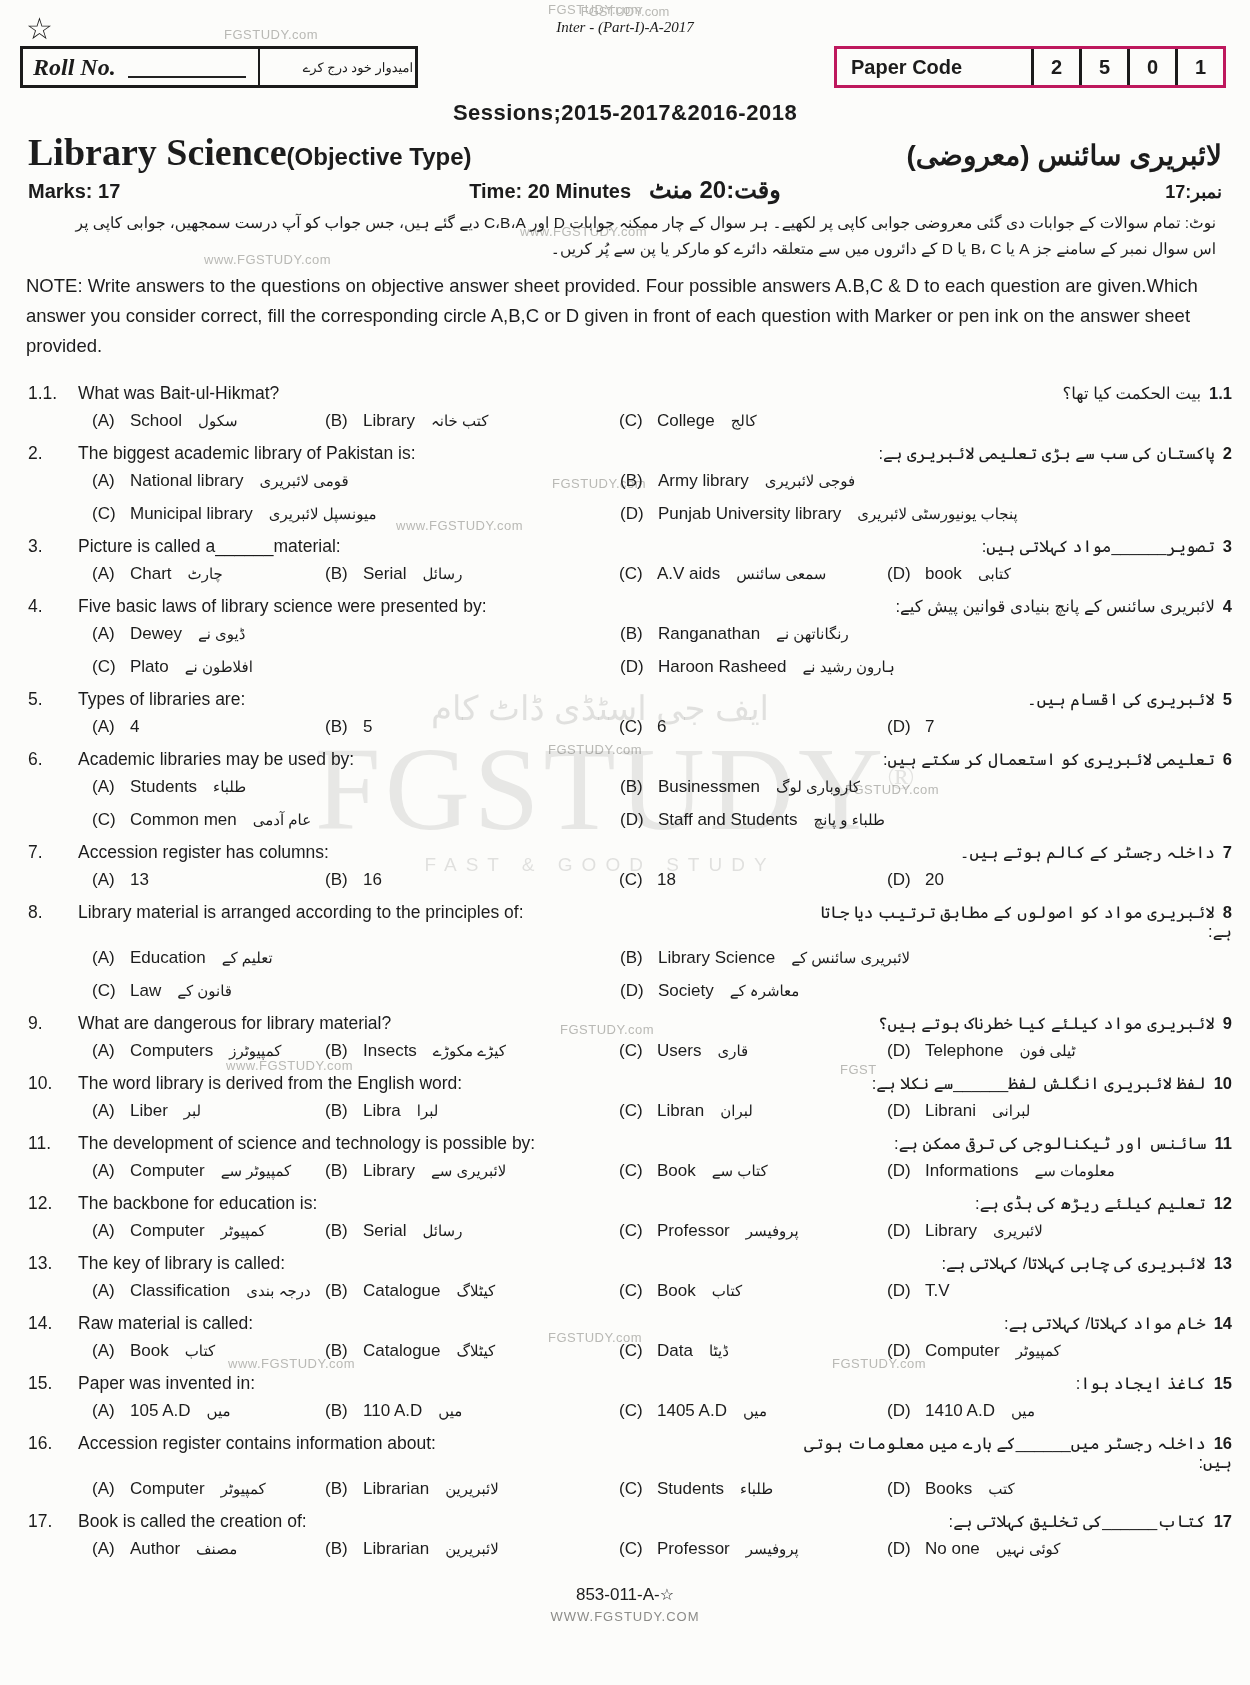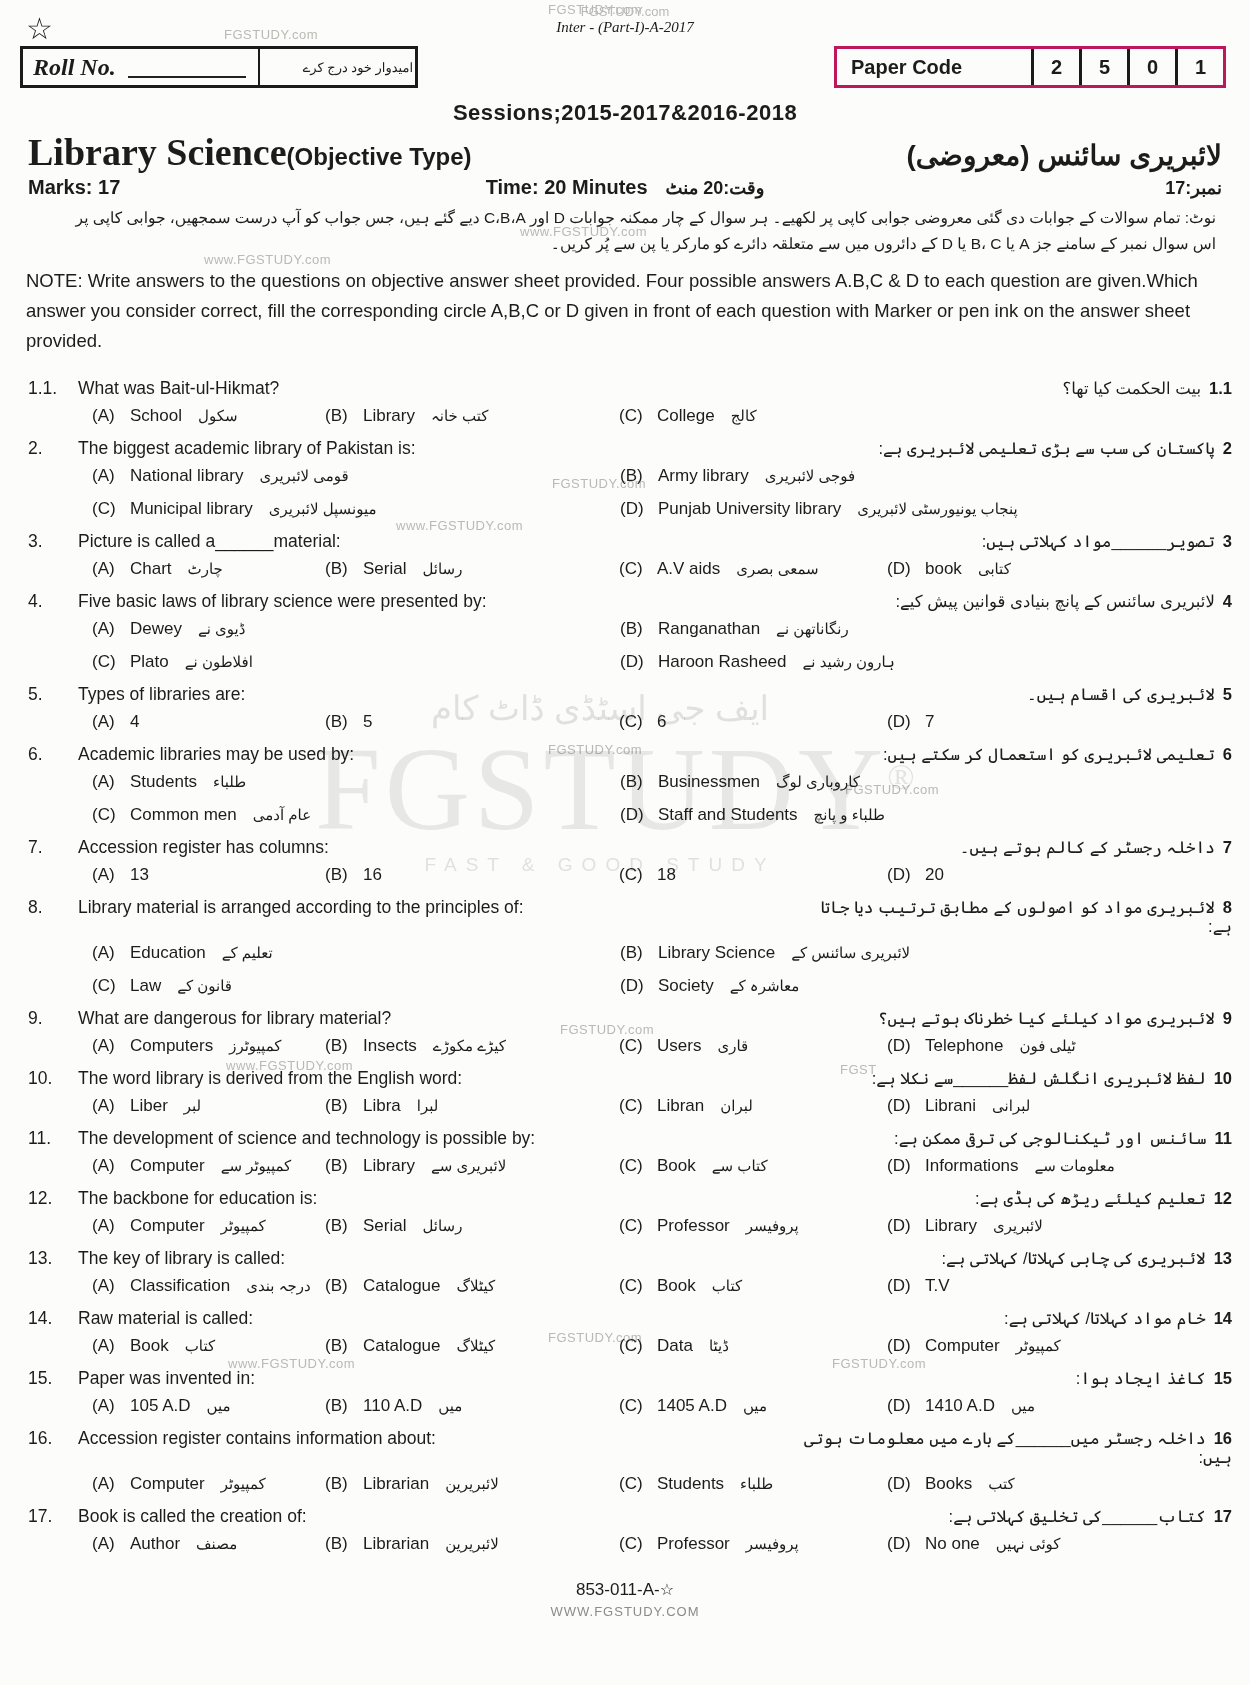--- a/index.html
+++ b/index.html
@@ -42,21 +42,21 @@
   .sessions { text-align:center; font-weight:bold; font-size:22px; margin-top:12px; letter-spacing:.5px; }
 
   .title-row { display:flex; justify-content:space-between; align-items:baseline; padding:4px 28px 0 28px; }
   .title-en { font-family:"Liberation Serif", serif; font-weight:bold; font-size:38px; }
   .title-type { font-size:24px; font-weight:bold; font-family:"Liberation Sans", sans-serif; }
   .title-ur { font-size:28px; font-weight:bold; direction:rtl; }
 
   .meta-row { display:flex; align-items:baseline; padding:2px 28px 0 28px; }
   .marks { font-weight:bold; font-size:20px; width:300px; }
   .time-group { flex:1; text-align:center; font-weight:bold; font-size:20px; }
-  .time-ur { font-size:18px; margin-left:18px; }
+  .time-ur { font-size:24px; margin-left:18px; }
   .num-ur { width:300px; text-align:right; font-weight:bold; font-size:18px; direction:rtl; }
 
   .note-ur { direction:rtl; padding:6px 34px 0 60px; font-size:15.5px; line-height:1.65; }
   .note-en { padding:10px 26px 0 26px; font-size:18.5px; line-height:1.62; }
 
   
   .questions { padding:22px 18px 0 28px; }
   .question { margin-bottom:9px; }
   .q-head { display:flex; justify-content:space-between; align-items:baseline; }
   .q-left { font-size:17.5px; }
@@ -184,21 +184,21 @@
       <div class="q-left">
         <span class="q-num">3.</span><span class="q-en">Picture is called a______material:</span>
       </div>
       <div class="q-right">
         <span class="q-num-r">3</span><span class="q-ur">تصویر______مواد کہلاتی ہیں:</span>
       </div>
     </div>
     <div class="opts row4">
             <div class="option"><span class="opt-label">(A)</span><span class="opt-text">Chart</span><span class="opt-urdu">چارٹ</span></div>
             <div class="option"><span class="opt-label">(B)</span><span class="opt-text">Serial</span><span class="opt-urdu">رسائل</span></div>
-            <div class="option"><span class="opt-label">(C)</span><span class="opt-text">A.V aids</span><span class="opt-urdu">سمعی بصری</span></div>
+            <div class="option"><span class="opt-label">(C)</span><span class="opt-text">A.V aids</span><span class="opt-urdu">سمعی سائنس</span></div>
             <div class="option"><span class="opt-label">(D)</span><span class="opt-text">book</span><span class="opt-urdu">کتابی</span></div>
           </div>
   </div>
 
   <div class="question">
     <div class="q-head">
       <div class="q-left">
         <span class="q-num">4.</span><span class="q-en">Five basic laws of library science were presented by:</span>
       </div>
       <div class="q-right">

